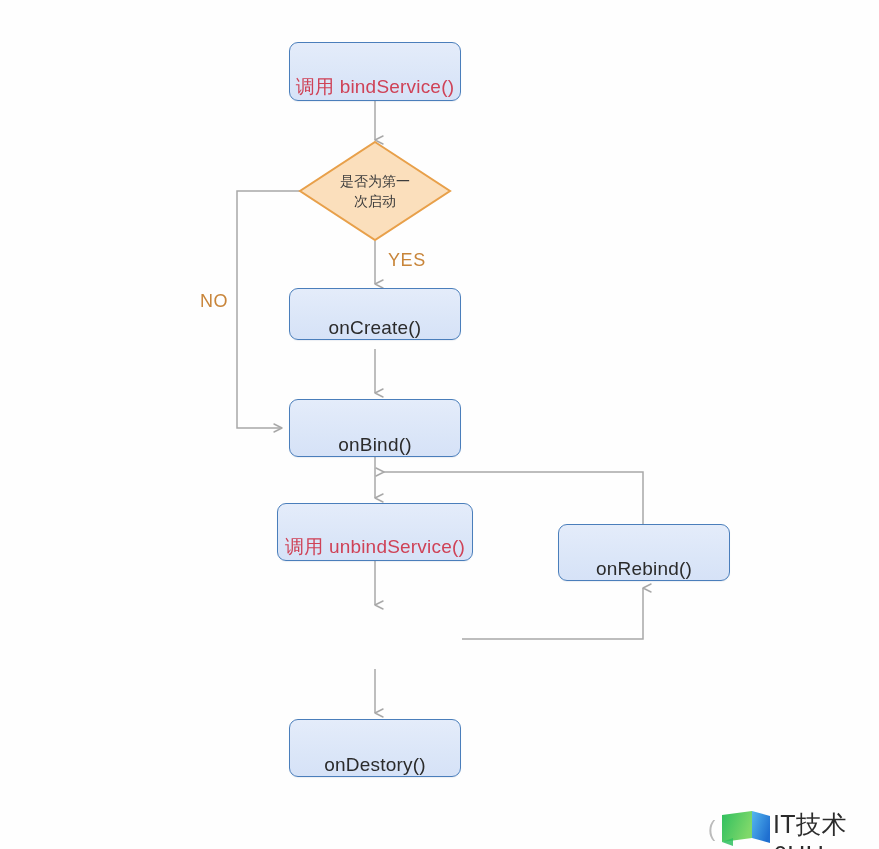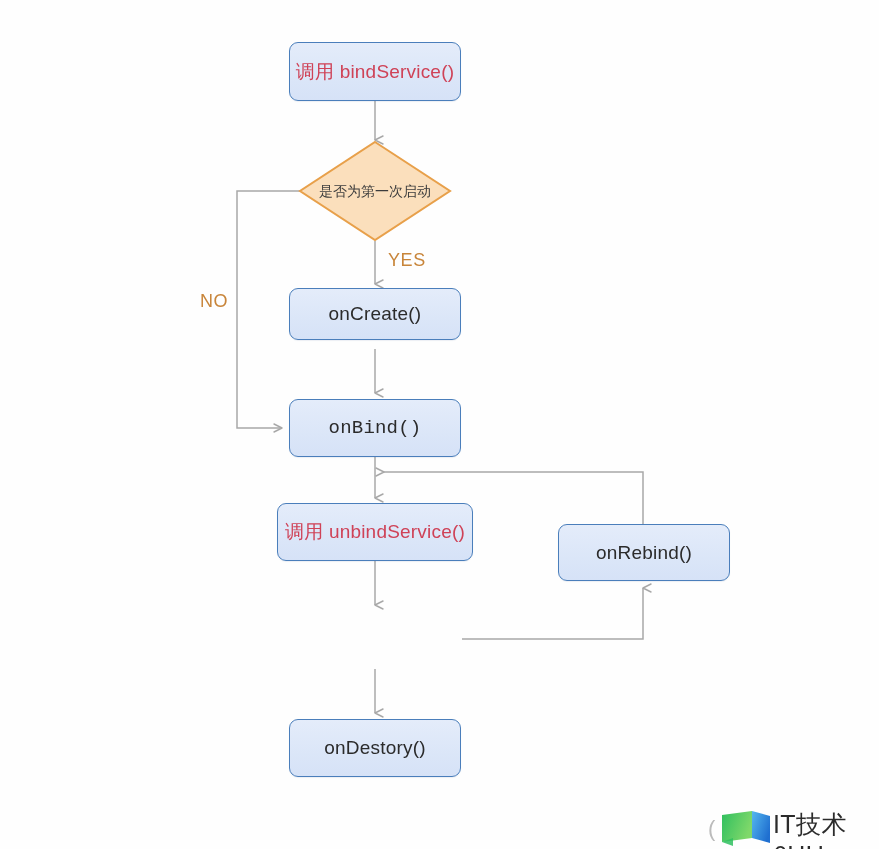--- a/index.html
+++ b/index.html
@@ -22,21 +22,21 @@
     left: 0;
     top: 0;
     width: 879px;
     height: 849px;
     pointer-events: none;
   }
   .node {
     position: absolute;
     box-sizing: border-box;
     display: flex;
-    align-items: center;
+    align-items: flex-end;
     justify-content: center;
     text-align: center;
   }
   .box {
     border: 1.6px solid #4a7ebb;
     border-radius: 9px;
     background: linear-gradient(180deg, #e4ecfa 0%, #dbe6f8 60%, #d6e2f7 100%);
     box-shadow: 0 1px 1px rgba(80,110,160,0.10);
     font-size: 19px;
     color: #2b2b2b;
@@ -48,20 +48,21 @@
   .diamond-wrap {
     position: absolute;
   }
   .diamond-label {
     position: absolute;
     left: 0;
     top: 0;
     width: 100%;
     height: 100%;
     display: flex;
+    flex-direction: column;
     align-items: center;
     justify-content: center;
     font-size: 14px;
     color: #3c3c3c;
     line-height: 1.45;
   }
   .edge-label {
     position: absolute;
     font-size: 18px;
     color: #c8853a;
@@ -158,21 +159,21 @@
   </div>
 
   <div class="edge-label" style="left:388px; top:250px;">YES</div>
 
   <div class="edge-label" style="left:200px; top:291px;">NO</div>
 
   <div class="node box" style="left:289px; top:288px; width:172px; height:52px;">
     <span>onCreate()</span>
   </div>
 
-  <div class="node box" style="left:289px; top:399px; width:172px; height:58px;font-family:Liberation Mono, monospace;">
+  <div class="node box" style="left:289px; top:399px; width:172px; height:58px;">
     <span>onBind()</span>
   </div>
 
   <div class="node box" style="left:558px; top:524px; width:172px; height:57px;">
     <span>onRebind()</span>
   </div>
 
   <div class="node box red-text" style="left:277px; top:503px; width:196px; height:58px;">
     <span>调用 unbindService()</span>
   </div>

